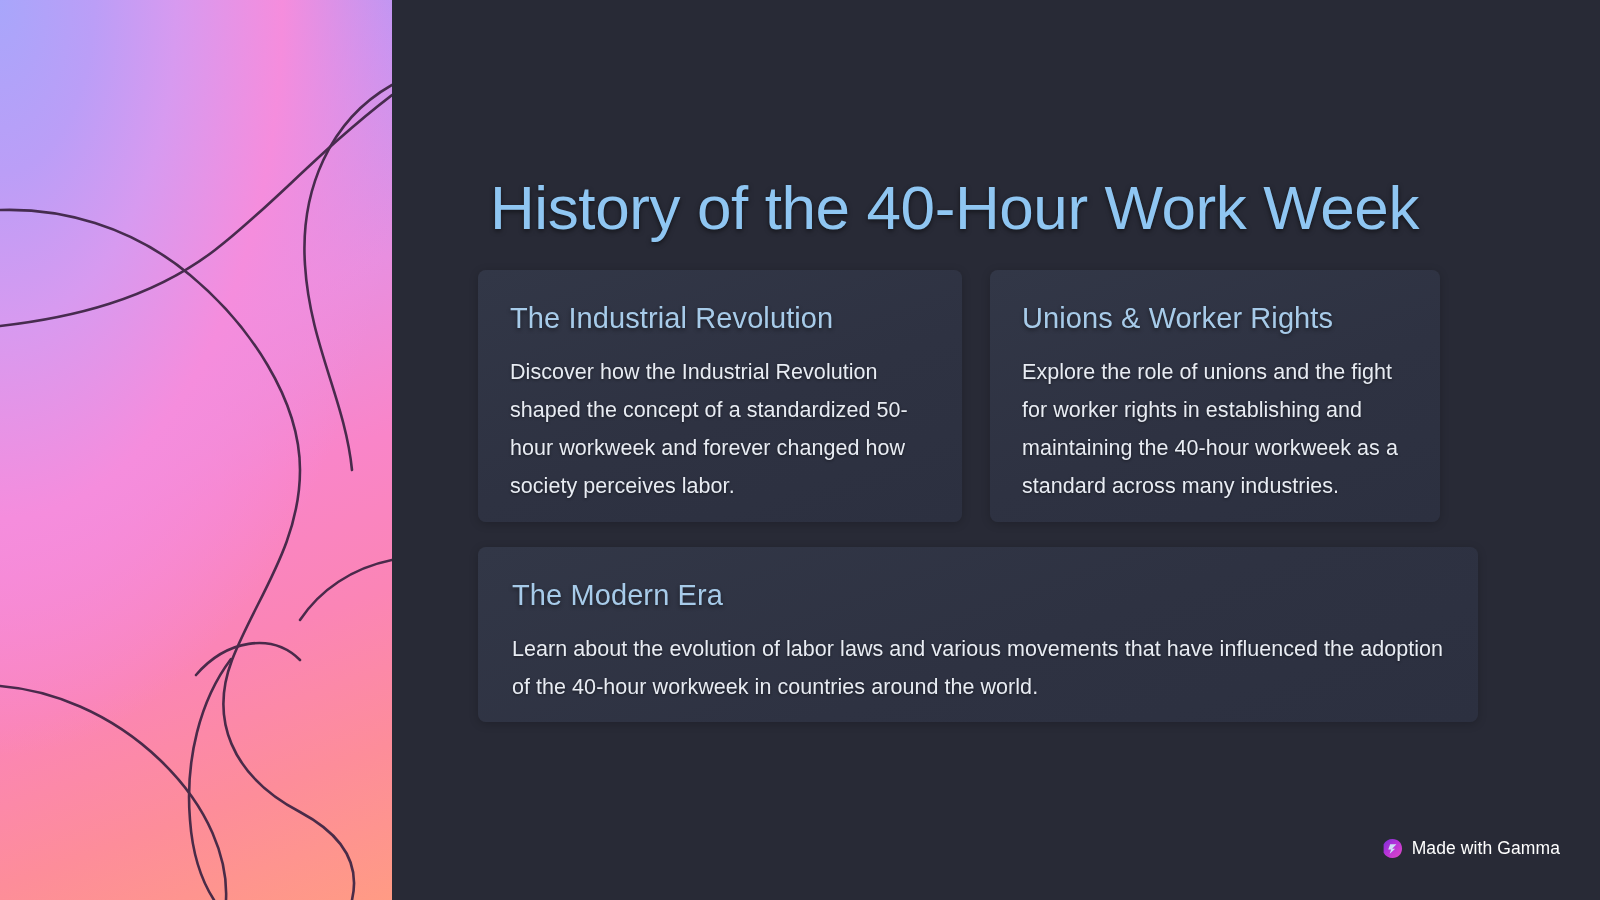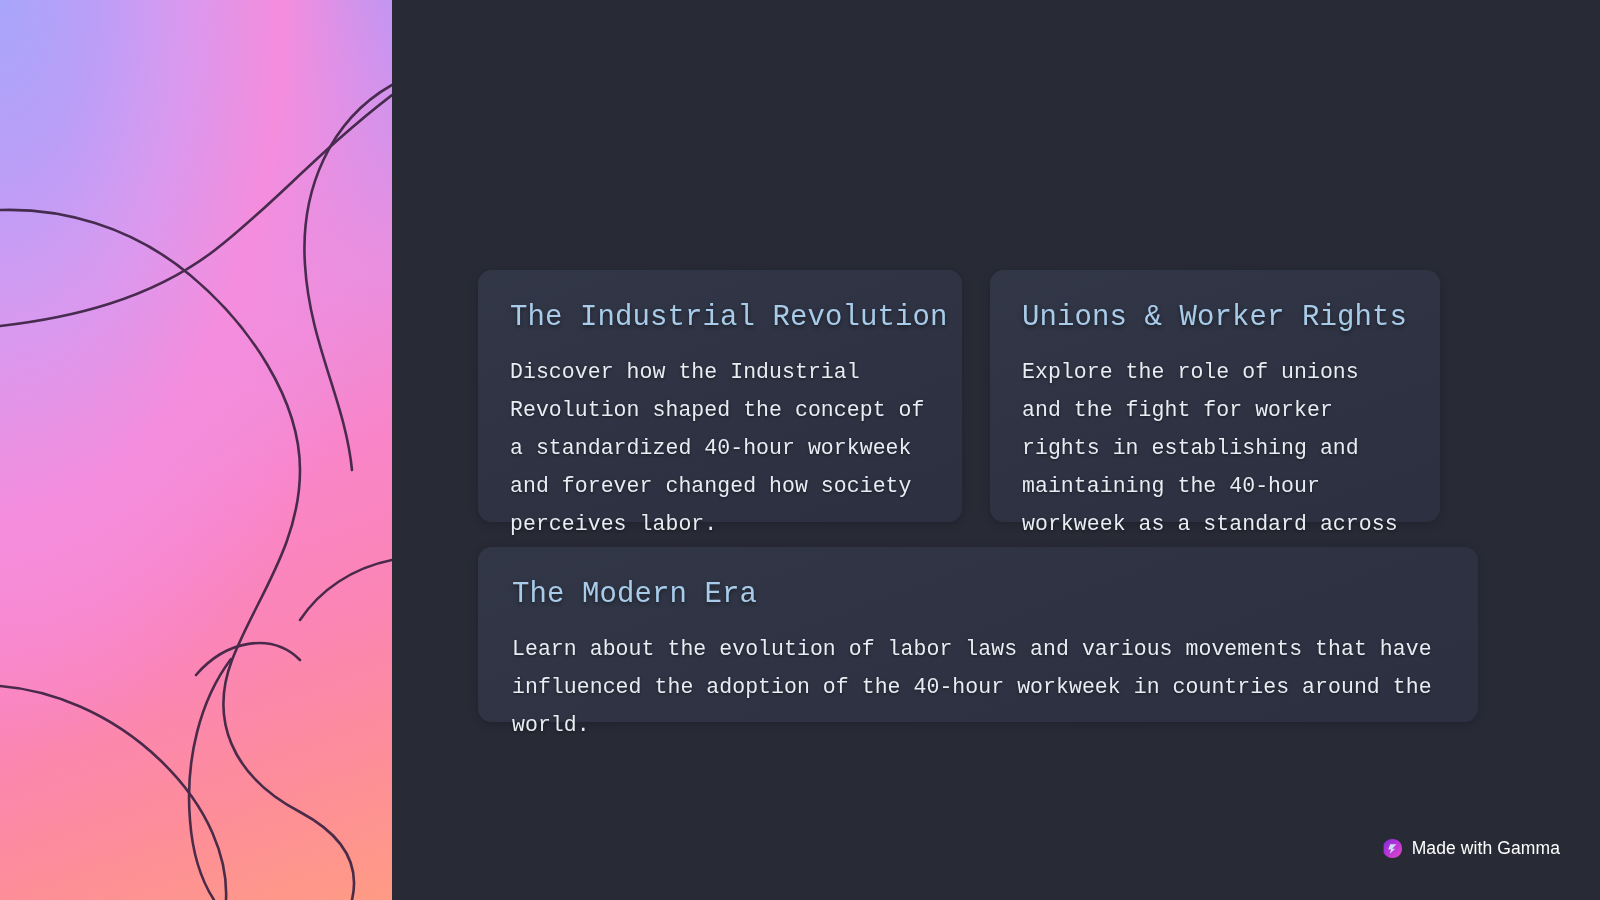--- a/index.html
+++ b/index.html
@@ -65,24 +65,23 @@
     letter-spacing: -0.4px;
     color: #8fc6f2;
     text-shadow: 0 2px 5px rgba(0,0,0,0.55);
     white-space: nowrap;
   }
 
   
   .card {
     position: absolute;
     background: linear-gradient(160deg, #323747 0%, #2e3242 55%, #2c3040 100%);
-    border-radius: 14px;
+    border-radius: 8px;
     box-shadow: 0 2px 10px rgba(0,0,0,0.20);
     padding: 30px 32px 0 32px;
-    font-family: Liberation Mono, monospace;
   }
 
   #card-industrial {
     left: 86px;
     top: 270px;
     width: 484px;
     height: 252px;
   }
 
   #card-unions {
@@ -168,24 +167,25 @@
         <path d="M 196 675 C 226 640, 272 632, 300 660"></path>
         <path d="M 0 686 C 50 690, 110 712, 160 760 C 210 808, 228 860, 226 900"></path>
         <path d="M 392 560 C 352 568, 320 590, 300 620"></path>
         <path d="M 231 659 C 200 700, 185 760, 190 820 C 193 862, 205 886, 214 900"></path>
       </g>
     </svg>
   </div>
 
   <div id="content">
 
+    <h1 id="page-title">History of the 40-Hour Work Week</h1>
 
     <div class="card" id="card-industrial">
       <div class="card-title">The Industrial Revolution</div>
-      <div class="card-body">Discover how the Industrial Revolution shaped the concept of a standardized 40-hour workweek and forever changed how society perceives labor.</div>
+      <div class="card-body">Discover how the Industrial Revolution shaped the concept of a standardized 50-hour workweek and forever changed how society perceives labor.</div>
     </div>
 
     <div class="card" id="card-unions">
       <div class="card-title">Unions &amp; Worker Rights</div>
       <div class="card-body">Explore the role of unions and the fight for worker rights in establishing and maintaining the 40-hour workweek as a standard across many industries.</div>
     </div>
 
     <div class="card" id="card-modern">
       <div class="card-title">The Modern Era</div>
       <div class="card-body">Learn about the evolution of labor laws and various movements that have influenced the adoption of the 40-hour workweek in countries around the world.</div>

